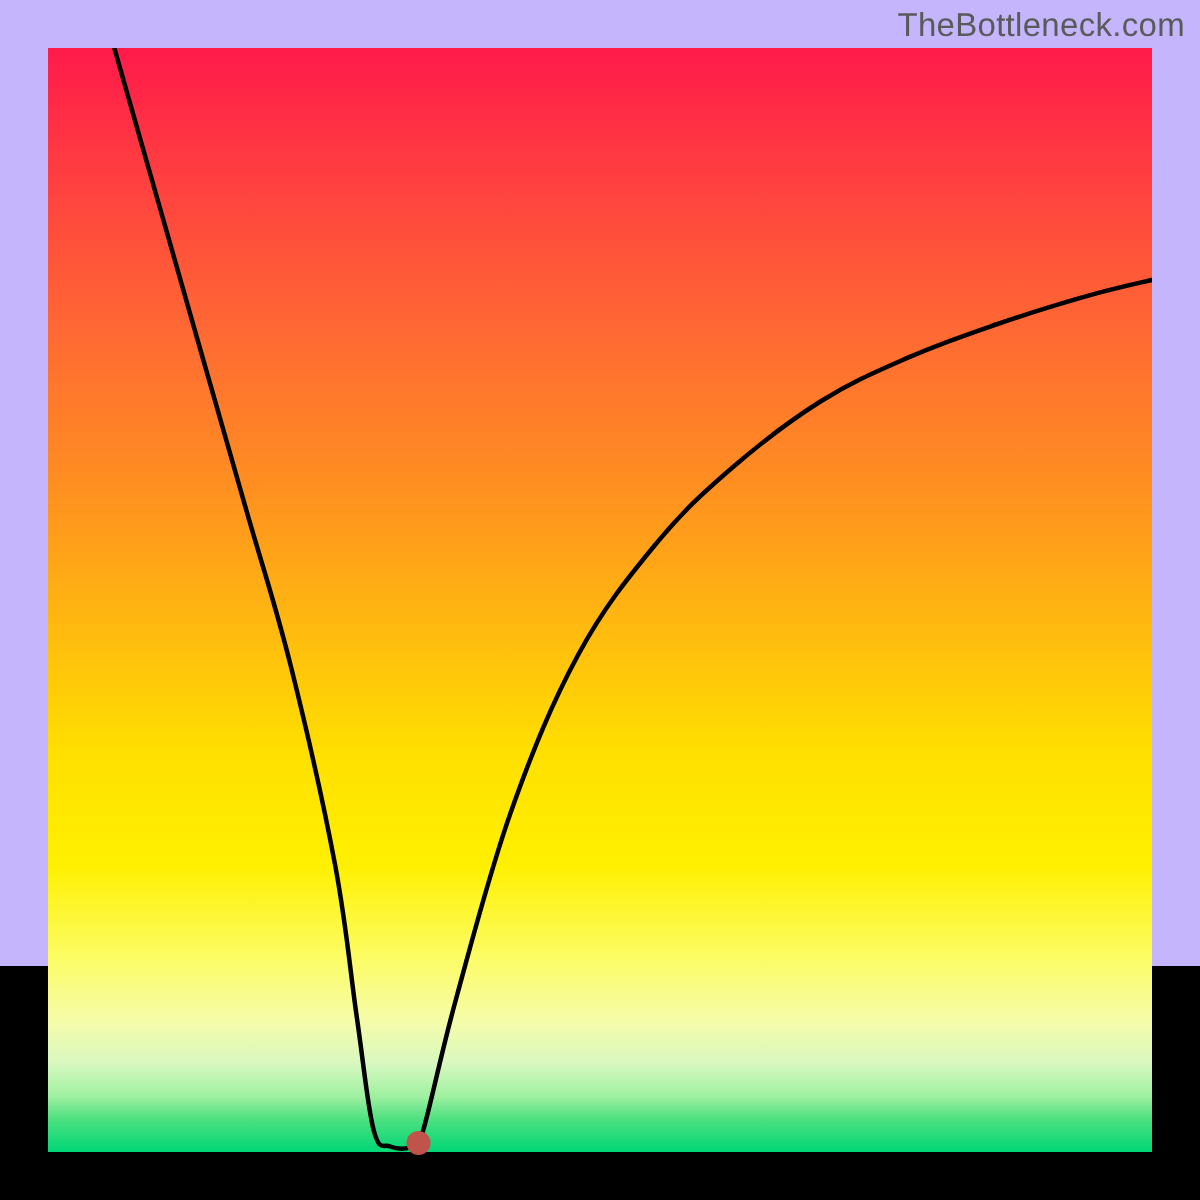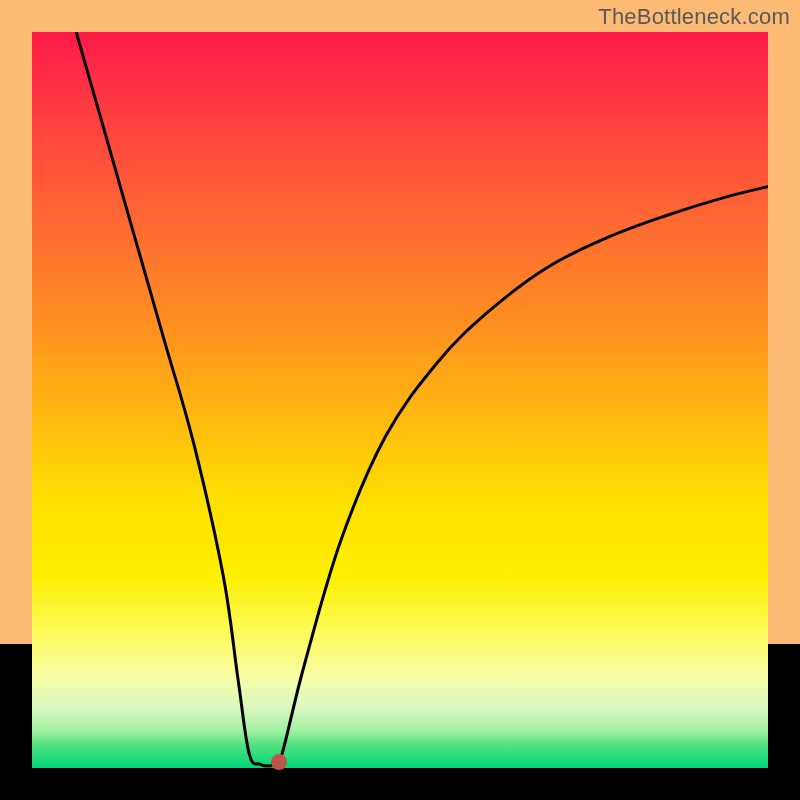--- a/index.html
+++ b/index.html
@@ -1,20 +1,20 @@
 <!DOCTYPE html>
 <html><head>
 <meta charset="utf-8">
 <style>
   * { margin: 0; padding: 0; box-sizing: border-box; }
   html, body { width: 800px; height: 800px; overflow: hidden; background: #000; }
   .frame {
     width: 800px;
     height: 644px;
-    background: #fdba74;
+    background: #c4b5fd;
     position: relative;
   }
   .plot {
     position: absolute;
     left: 32px;
     top: 32px;
     width: 736px;
     height: 736px;
     background: linear-gradient(to bottom,
       #ff1a4a 0%,

